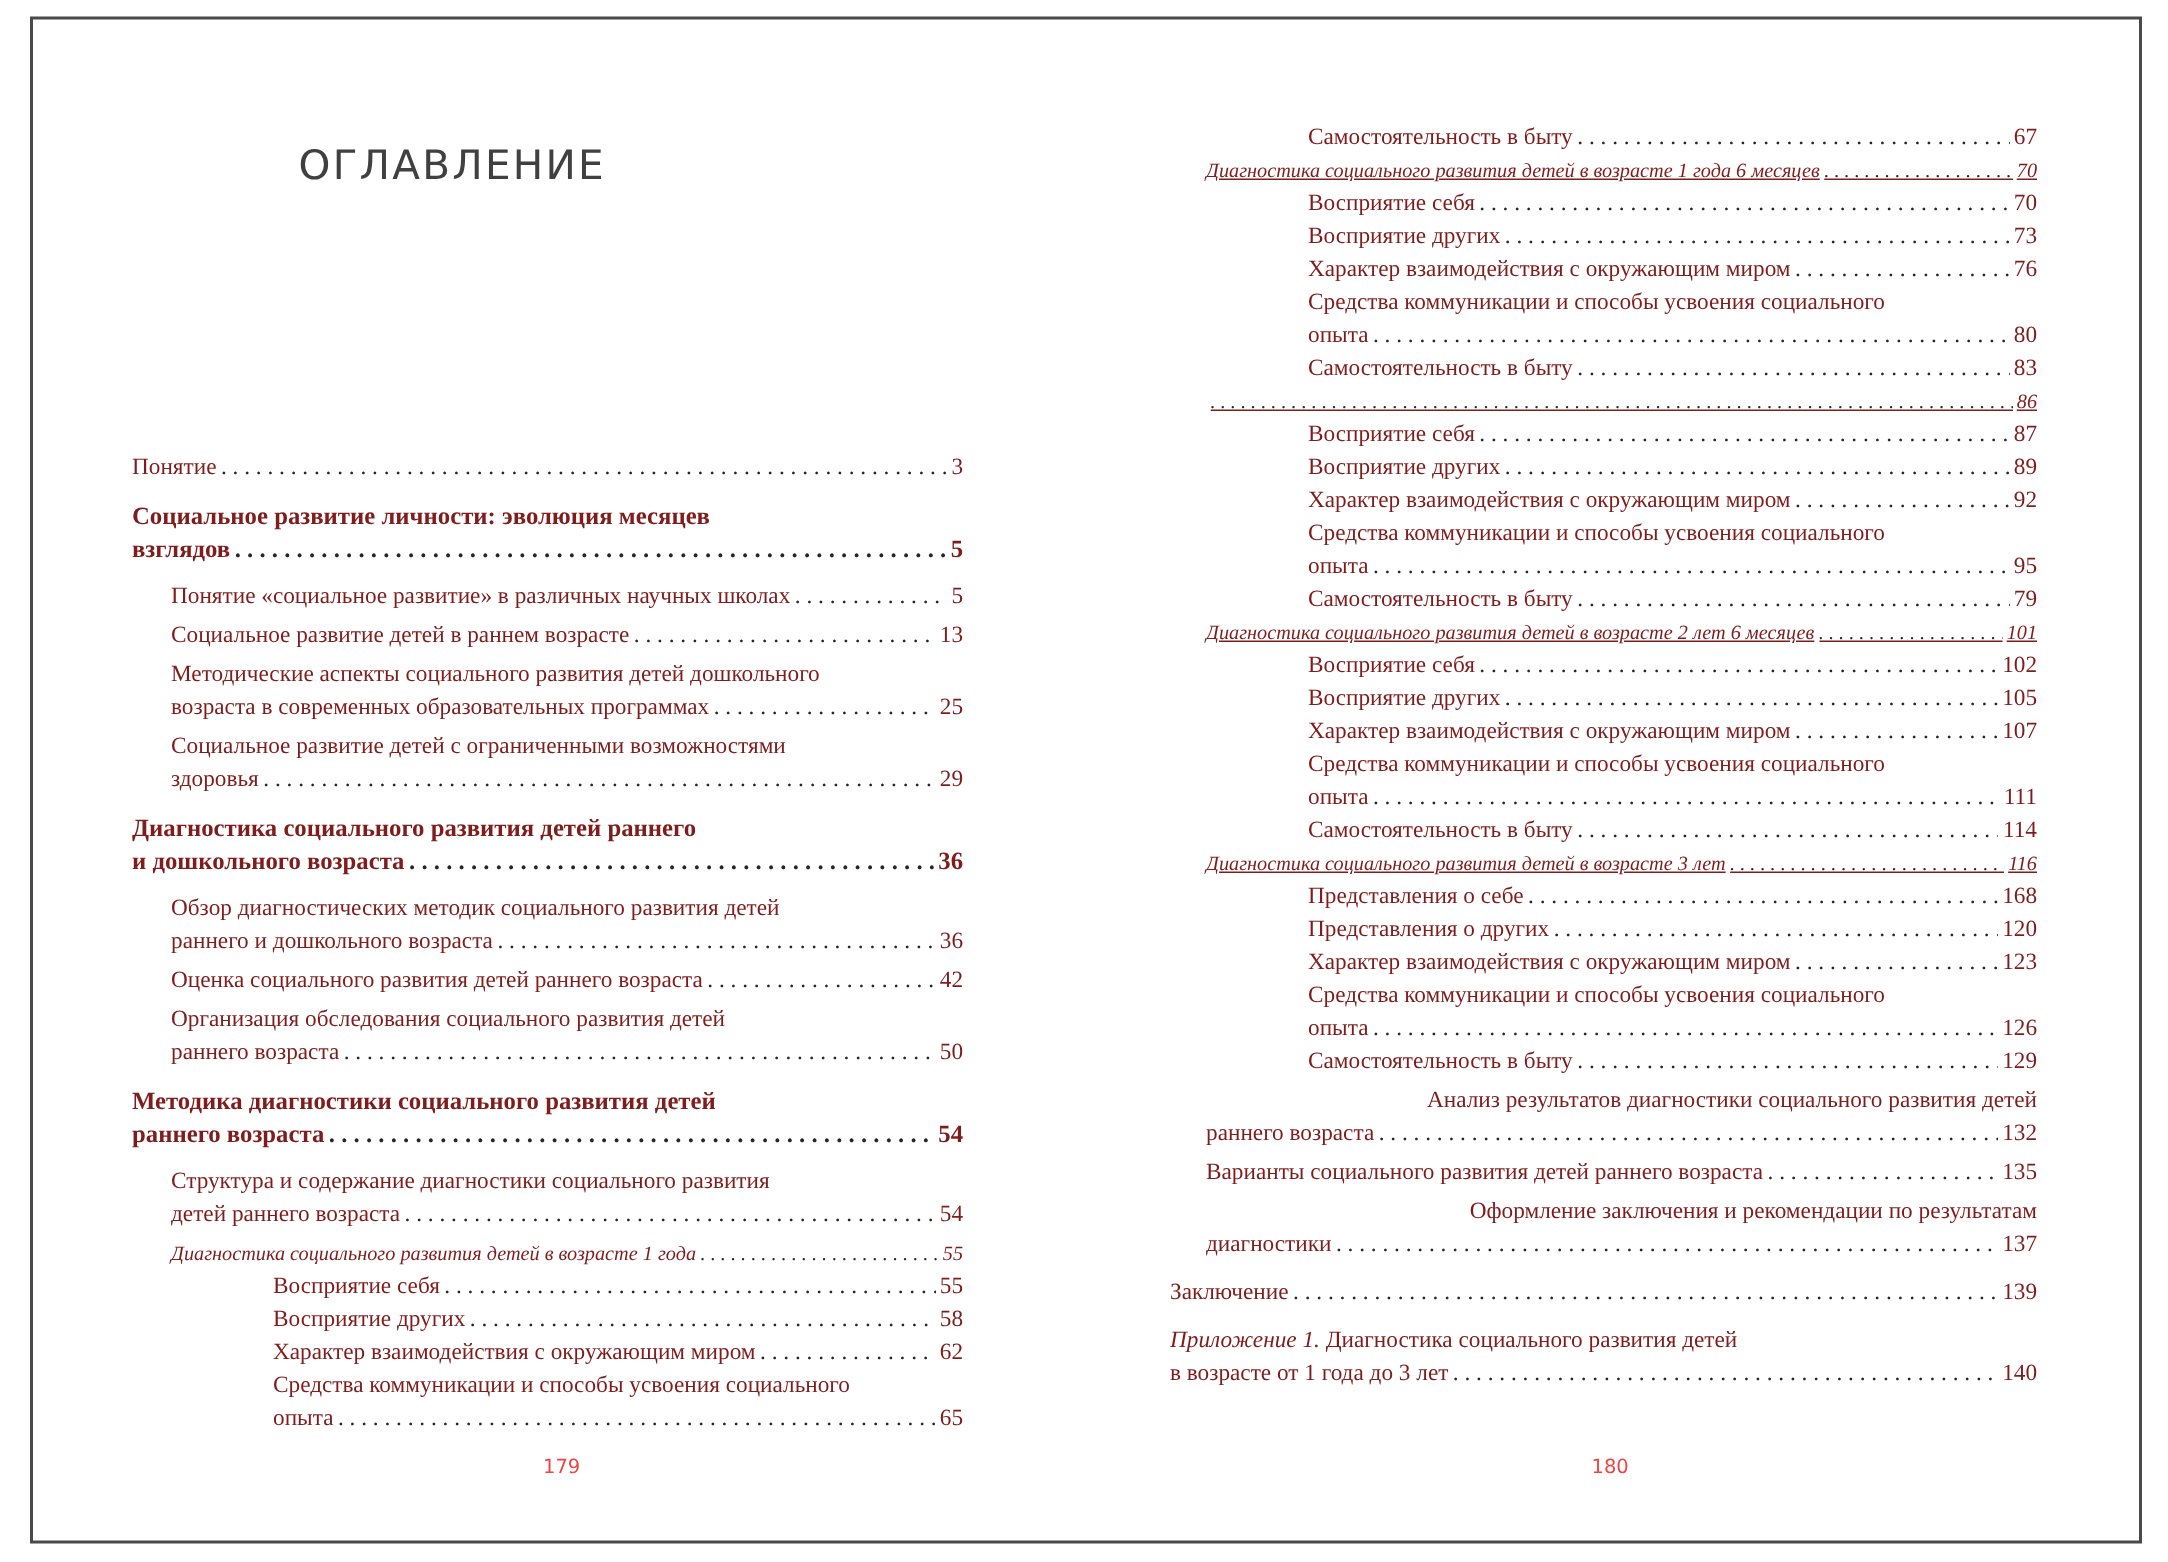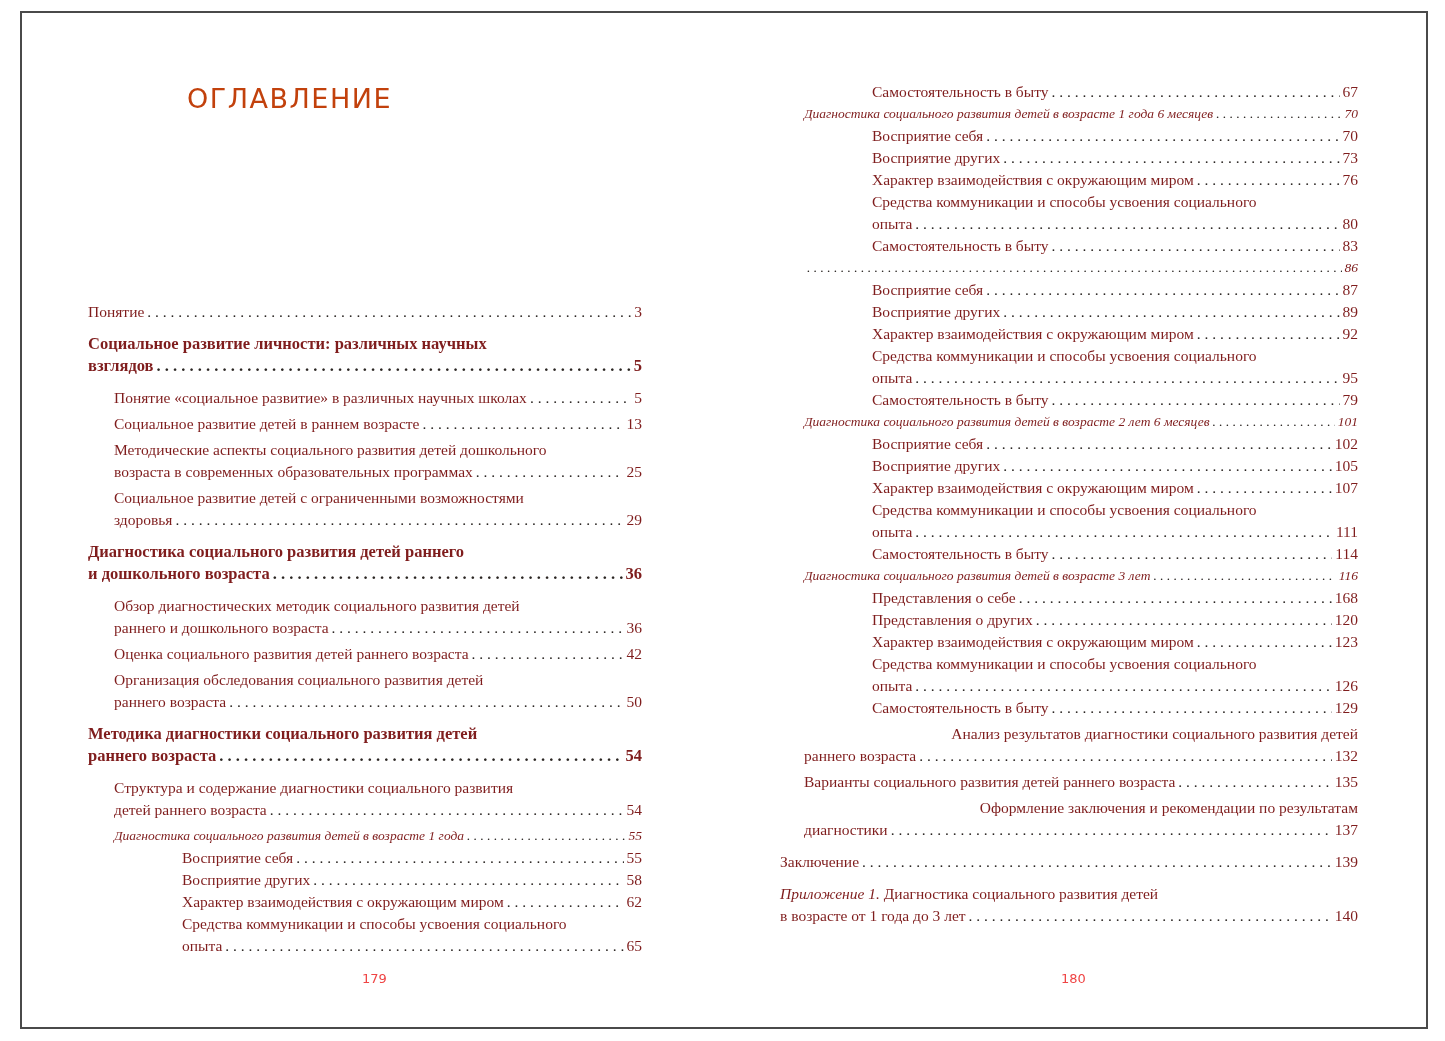--- a/index.html
+++ b/index.html
@@ -7,21 +7,21 @@
     .frame {
       position: absolute; left: 20px; top: 11px; width: 1404px; height: 1014px;
       border: 2px solid #4a4a4a; box-sizing: content-box; background: #fff;
     }
     .page { position: absolute; top: 0; height: 100%; }
     .page-left { left: 0; width: 700px; }
     .page-right { left: 700px; width: 704px; }
     .toc-title {
       position: absolute; left: 161px; top: 66px;
       font-family: "DejaVu Sans", sans-serif; font-size: 27px; letter-spacing: 1.5px;
-      color: #c2410c; font-weight: normal; margin: 4px;
+      color: #404040; font-weight: normal; margin: 16px;
     }
     .toc {
       position: absolute;
       font-family: "Liberation Serif", serif; font-size: 15.5px; color: #7f1d1d;
     }
     .toc-left { left: 66px; top: 288px; width: 554px; }
     .toc-right { left: 82px; top: 68px; width: 554px; }
     .entry { position: relative; line-height: 22px; }
     .entry .row { display: flex; align-items: baseline; }
     .entry .text { white-space: nowrap; }
@@ -40,41 +40,41 @@
     .gap-lg { margin-top: 10px; }
     .gap-md { margin-top: 4px; }
     .page-number {
       position: absolute; top: 958px;
       font-family: "DejaVu Sans", sans-serif; font-size: 13px; color: #ef4444;
     }
     .pn-left { left: 340px; }
     .pn-right { left: 339px; }
     
     .toc-right .lvl0 { margin-left: -24px; }
-    .toc-right .lvl2 { padding-left: 0; }
+    .toc-right .lvl2 { padding-left: 0; text-decoration: underline; }
     .toc-right .lvl3 { padding-left: 68px; }
     .toc-right .lvl1 { padding-left: 0; text-align: right; }
     .it-span { font-style: italic; }
   </style>
 </head>
 <body>
 
 <div class="frame">
   <div class="page page-left">
     <h1 class="toc-title">ОГЛАВЛЕНИЕ</h1>
     <div class="toc toc-left" id="toc-left">
         <div class="entry lvl0">
           <div class="row">
             <span class="text">Понятие</span>
             <span class="leader"></span>
             <span class="page-num">3</span>
           </div>
         </div>
         <div class="entry lvl0 bold gap-lg">
-          <div>Социальное развитие личности: различных научных</div>
+          <div>Социальное развитие личности: эволюция месяцев</div>
           <div class="row">
             <span class="text">взглядов</span>
             <span class="leader"></span>
             <span class="page-num">5</span>
           </div>
         </div>
         <div class="entry lvl1 gap-lg">
           <div class="row">
             <span class="text">Понятие «социальное развитие» в различных научных школах</span>
             <span class="leader"></span>

